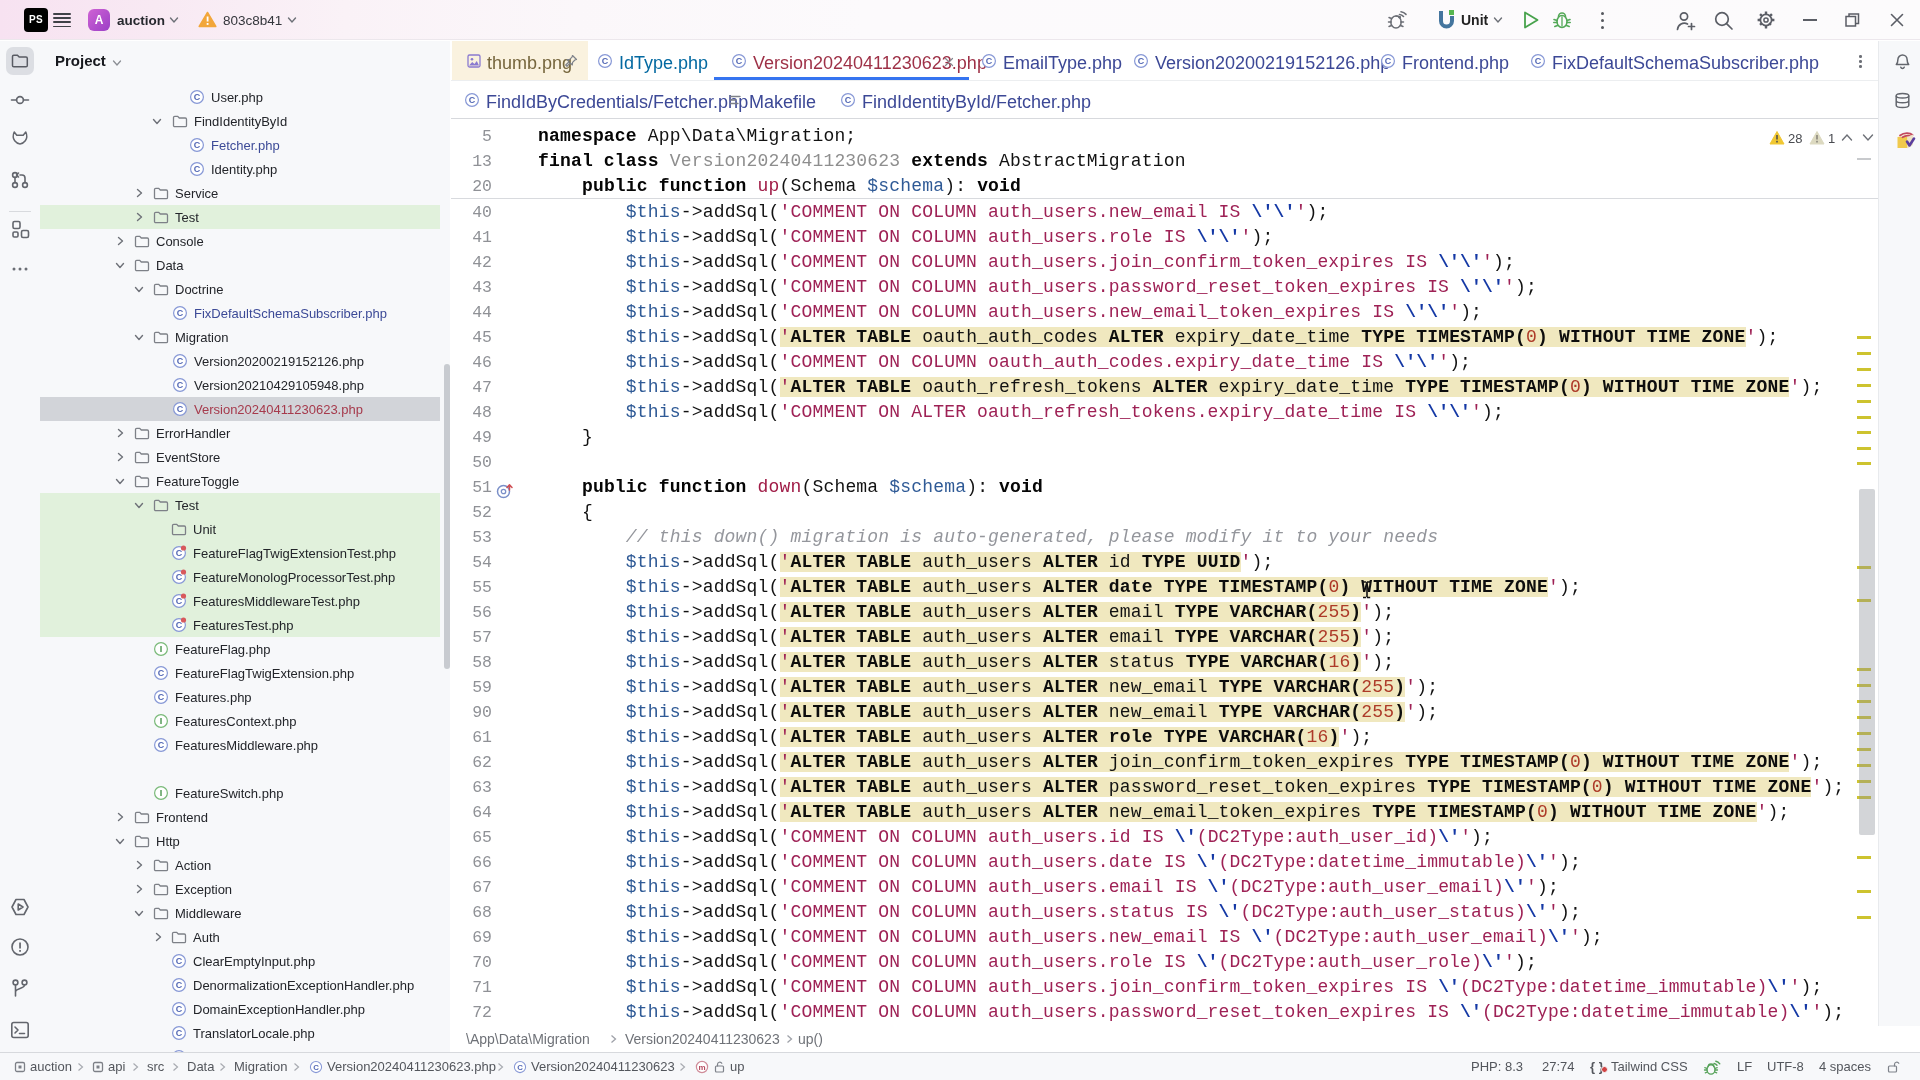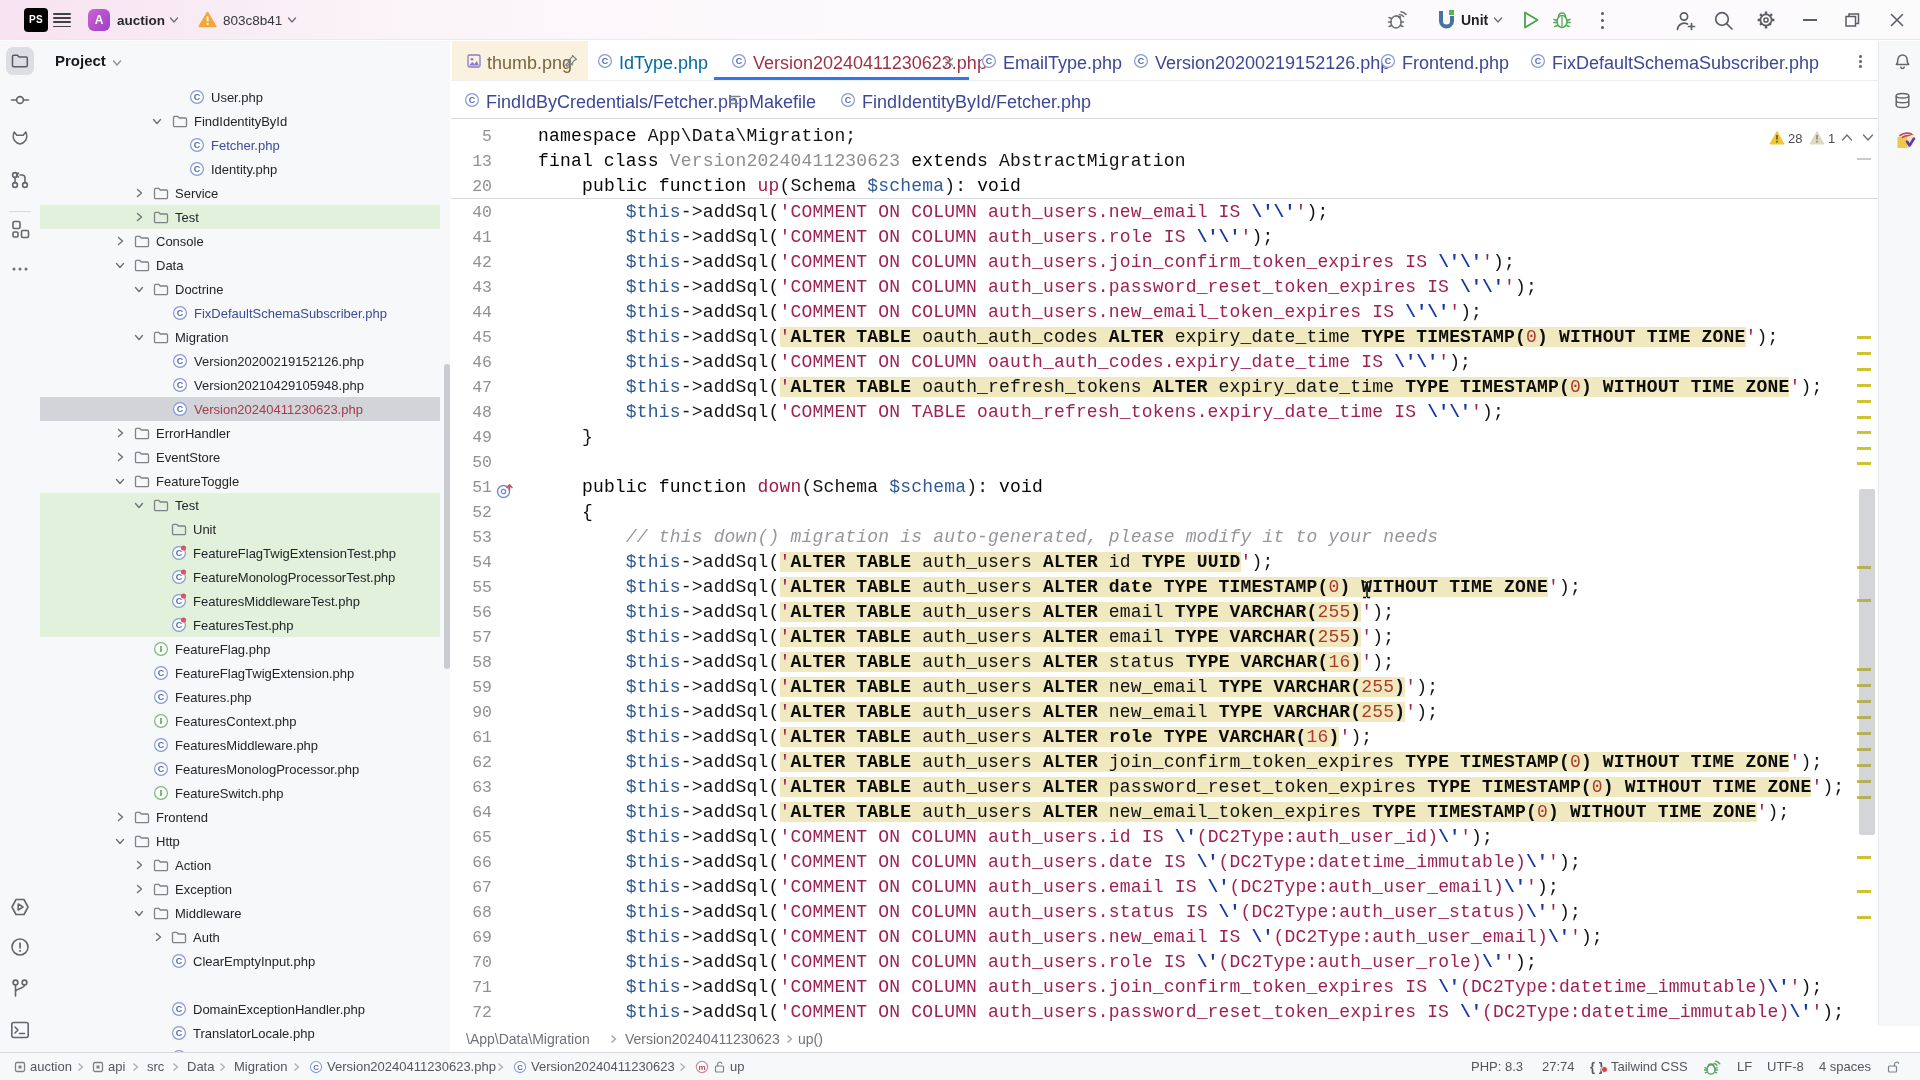--- a/index.html
+++ b/index.html
@@ -15,21 +15,21 @@
 .trow{position:absolute;left:0;width:400px;height:24px;font-size:13px;color:#23252a;white-space:nowrap}
 .trow span.t{position:absolute;top:4.5px}
 .ticon{position:absolute;top:4px;width:16px;height:16px}
 .tchev{position:absolute;top:7px;width:10px;height:10px}
 .grn{background:#e1f1dc}
 .sel{background:#d2d4d9}
 .blue{color:#3c4a97}
 .red{color:#a63a4c}
 .code{position:absolute;font-family:"Liberation Mono",monospace;font-size:18px;letter-spacing:0.175px;white-space:pre;line-height:25px;height:25px;color:#121212}
 .lnum{position:absolute;left:440px;width:52px;text-align:right;font-family:"Liberation Mono",monospace;font-size:16.5px;color:#8f9196;line-height:25px;height:25px}
-.kw{font-weight:normal;color:#050505}
+.kw{font-weight:bold;color:#050505}
 .fn{color:#a01c47}
 .gy{color:#8e8e8e}
 .v{color:#2f5a96}
 .s{color:#9e2155}
 .e{color:#1438a5;font-weight:bold}
 .b{font-weight:bold;color:#0d0d0d}
 .r{color:#ad3a28}
 .cm{color:#94969c;font-style:italic}
 .hl{background:#f0e8bf}
 .ic{position:absolute}
@@ -424,26 +424,20 @@
         <use href="#ifc"></use>
       </svg>
 <span class="t " style="left:135px">FeaturesContext.php</span>
 </div>
 <div class="trow " style="top:692px">
 <svg class="ticon" style="left:113px">
         <use href="#cls"></use>
       </svg>
 <span class="t " style="left:135px">FeaturesMiddleware.php</span>
 </div>
-<div class="trow " style="top:716px">
-<svg class="ticon" style="left:113px">
-        <use href="#cls"></use>
-      </svg>
-<span class="t " style="left:135px">FeaturesMonologProcessor.php</span>
-</div>
 <div class="trow " style="top:740px">
 <svg class="ticon" style="left:113px">
         <use href="#ifc"></use>
       </svg>
 <span class="t " style="left:135px">FeatureSwitch.php</span>
 </div>
 <div class="trow " style="top:764px">
 <svg class="tchev" style="left:75px">
         <use href="#chevR"></use>
       </svg>
@@ -495,20 +489,26 @@
 <svg class="ticon" style="left:131px">
         <use href="#folder"></use>
       </svg>
 <span class="t " style="left:153px">Auth</span>
 </div>
 <div class="trow " style="top:908px">
 <svg class="ticon" style="left:131px">
         <use href="#cls"></use>
       </svg>
 <span class="t " style="left:153px">ClearEmptyInput.php</span>
+</div>
+<div class="trow " style="top:932px">
+<svg class="ticon" style="left:131px">
+        <use href="#cls"></use>
+      </svg>
+<span class="t " style="left:153px">DenormalizationExceptionHandler.php</span>
 </div>
 <div class="trow " style="top:956px">
 <svg class="ticon" style="left:131px">
         <use href="#cls"></use>
       </svg>
 <span class="t " style="left:153px">DomainExceptionHandler.php</span>
 </div>
 <div class="trow " style="top:980px">
 <svg class="ticon" style="left:131px">
         <use href="#cls"></use>
@@ -619,21 +619,21 @@
 <div class="abs lnum" style="top:975px">71</div>
 <div class="abs lnum" style="top:1000px">72</div>
 <div class="abs code" style="left:538px;top:200px">        <span class="v">$this</span>-&gt;addSql(<span class="s">'COMMENT ON COLUMN auth_users.new_email IS </span><span class="e">\'</span><span class="e">\'</span><span class="s">'</span>);</div>
 <div class="abs code" style="left:538px;top:225px">        <span class="v">$this</span>-&gt;addSql(<span class="s">'COMMENT ON COLUMN auth_users.role IS </span><span class="e">\'</span><span class="e">\'</span><span class="s">'</span>);</div>
 <div class="abs code" style="left:538px;top:250px">        <span class="v">$this</span>-&gt;addSql(<span class="s">'COMMENT ON COLUMN auth_users.join_confirm_token_expires IS </span><span class="e">\'</span><span class="e">\'</span><span class="s">'</span>);</div>
 <div class="abs code" style="left:538px;top:275px">        <span class="v">$this</span>-&gt;addSql(<span class="s">'COMMENT ON COLUMN auth_users.password_reset_token_expires IS </span><span class="e">\'</span><span class="e">\'</span><span class="s">'</span>);</div>
 <div class="abs code" style="left:538px;top:300px">        <span class="v">$this</span>-&gt;addSql(<span class="s">'COMMENT ON COLUMN auth_users.new_email_token_expires IS </span><span class="e">\'</span><span class="e">\'</span><span class="s">'</span>);</div>
 <div class="abs code" style="left:538px;top:325px">        <span class="v">$this</span>-&gt;addSql(<span class="hl"><span class="s">'</span><span class="b">ALTER TABLE</span> oauth_auth_codes <span class="b">ALTER</span> expiry_date_time <span class="b">TYPE TIMESTAMP(</span><span class="r">0</span><span class="b">) WITHOUT TIME ZONE</span></span><span class="s">'</span>);</div>
 <div class="abs code" style="left:538px;top:350px">        <span class="v">$this</span>-&gt;addSql(<span class="s">'COMMENT ON COLUMN oauth_auth_codes.expiry_date_time IS </span><span class="e">\'</span><span class="e">\'</span><span class="s">'</span>);</div>
 <div class="abs code" style="left:538px;top:375px">        <span class="v">$this</span>-&gt;addSql(<span class="hl"><span class="s">'</span><span class="b">ALTER TABLE</span> oauth_refresh_tokens <span class="b">ALTER</span> expiry_date_time <span class="b">TYPE TIMESTAMP(</span><span class="r">0</span><span class="b">) WITHOUT TIME ZONE</span></span><span class="s">'</span>);</div>
-<div class="abs code" style="left:538px;top:400px">        <span class="v">$this</span>-&gt;addSql(<span class="s">'COMMENT ON TABLE oauth_refresh_tokens.expiry_date_time IS </span><span class="e">\'</span><span class="e">\'</span><span class="s">'</span>);</div>
+<div class="abs code" style="left:538px;top:400px">        <span class="v">$this</span>-&gt;addSql(<span class="s">'COMMENT ON ALTER oauth_refresh_tokens.expiry_date_time IS </span><span class="e">\'</span><span class="e">\'</span><span class="s">'</span>);</div>
 <div class="abs code" style="left:538px;top:425px">    }</div>
 <div class="abs code" style="left:538px;top:475px">    <span class="kw">public function</span> <span class="fn">down</span>(Schema <span class="v">$schema</span>): <span class="kw">void</span></div>
 <div class="abs code" style="left:538px;top:500px">    {</div>
 <div class="abs code" style="left:538px;top:525px">        <span class="cm">// this down() migration is auto-generated, please modify it to your needs</span></div>
 <div class="abs code" style="left:538px;top:550px">        <span class="v">$this</span>-&gt;addSql(<span class="hl"><span class="s">'</span><span class="b">ALTER TABLE</span> auth_users <span class="b">ALTER</span> id <span class="b">TYPE UUID</span></span><span class="s">'</span>);</div>
 <div class="abs code" style="left:538px;top:575px">        <span class="v">$this</span>-&gt;addSql(<span class="hl"><span class="s">'</span><span class="b">ALTER TABLE</span> auth_users <span class="b">ALTER date TYPE TIMESTAMP(</span><span class="r">0</span><span class="b">) WITHOUT TIME ZONE</span></span><span class="s">'</span>);</div>
 <div class="abs code" style="left:538px;top:600px">        <span class="v">$this</span>-&gt;addSql(<span class="hl"><span class="s">'</span><span class="b">ALTER TABLE</span> auth_users <span class="b">ALTER</span> email <span class="b">TYPE VARCHAR(</span><span class="r">255</span><span class="b">)</span></span><span class="s">'</span>);</div>
 <div class="abs code" style="left:538px;top:625px">        <span class="v">$this</span>-&gt;addSql(<span class="hl"><span class="s">'</span><span class="b">ALTER TABLE</span> auth_users <span class="b">ALTER</span> email <span class="b">TYPE VARCHAR(</span><span class="r">255</span><span class="b">)</span></span><span class="s">'</span>);</div>
 <div class="abs code" style="left:538px;top:650px">        <span class="v">$this</span>-&gt;addSql(<span class="hl"><span class="s">'</span><span class="b">ALTER TABLE</span> auth_users <span class="b">ALTER</span> status <span class="b">TYPE VARCHAR(</span><span class="r">16</span><span class="b">)</span></span><span class="s">'</span>);</div>
 <div class="abs code" style="left:538px;top:675px">        <span class="v">$this</span>-&gt;addSql(<span class="hl"><span class="s">'</span><span class="b">ALTER TABLE</span> auth_users <span class="b">ALTER</span> new_email <span class="b">TYPE VARCHAR(</span><span class="r">255</span><span class="b">)</span></span><span class="s">'</span>);</div>

